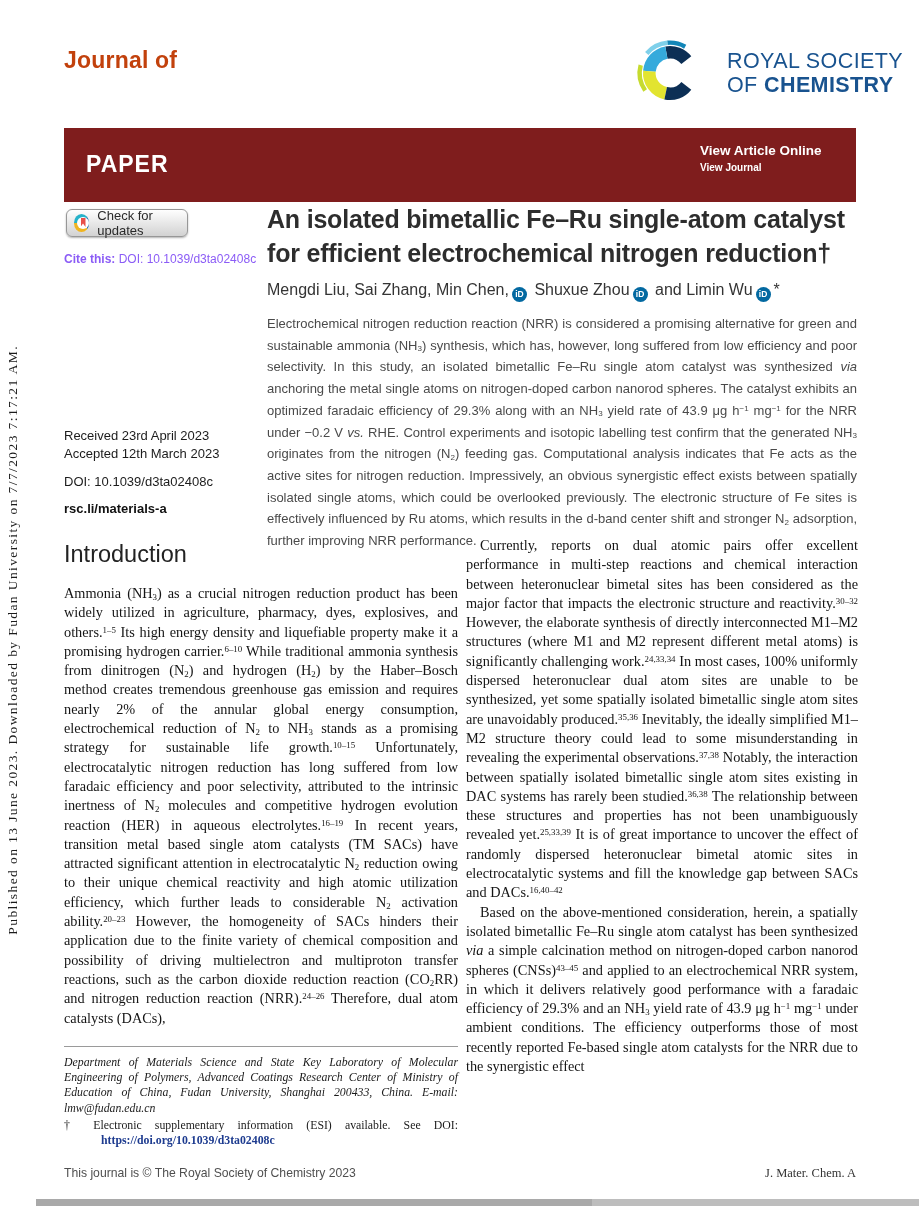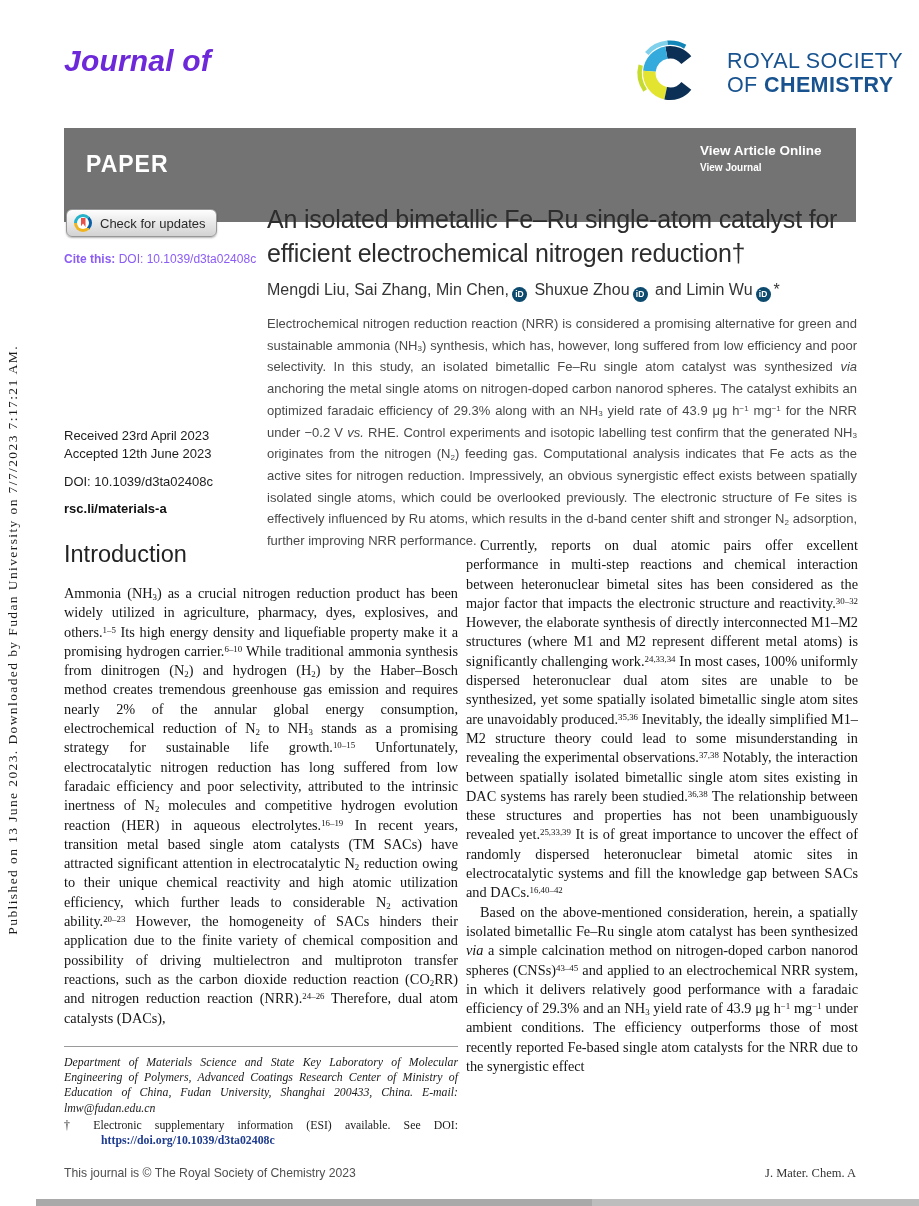--- a/index.html
+++ b/index.html
@@ -11,62 +11,62 @@
 
   
   .sidebar-vertical {
     position:absolute; left:5px; bottom:271px;
     writing-mode:vertical-rl; transform:rotate(180deg);
     font-family:"Liberation Serif", serif; font-size:13.5px; letter-spacing:1.4px;
     color:#1b1b1b; white-space:nowrap;
   }
 
   
-  .masthead { position:absolute; left:64px; top:42px; color:#6d28d9; font-weight:600; font-size:30px; line-height:37px; letter-spacing:0.2px;font-style:italic; }
+  .masthead { position:absolute; left:64px; top:42px; color:#c2410c; font-weight:600; font-size:23px; line-height:37px; letter-spacing:0.2px; }
 
   .rsc-logo { position:absolute; left:633px; top:36px; display:flex; align-items:center; gap:20px; }
   .rsc-logo svg { width:74px; height:74px; }
   .rsc-logo-text { color:#19538f; font-size:21.5px; line-height:24px; letter-spacing:0.4px; }
   .rsc-logo-text .bold { font-weight:700; }
 
   
-  .banner { position:absolute; left:64px; top:128px; width:792px; height:94px; background:#737373; }
+  .banner { position:absolute; left:64px; top:128px; width:792px; height:74px; background:#7f1d1d; }
   .banner-label { position:absolute; left:22px; top:23px; color:#fff; font-weight:700; font-size:23px; letter-spacing:1px; }
   .banner-links { position:absolute; left:636px; top:15px; color:#fff; }
   .banner-links .l1 { font-weight:700; font-size:13.5px; }
   .banner-links .l2 { font-weight:700; font-size:10px; margin-top:4px; }
 
   
   .check-badge {
-    position:absolute; left:66px; top:209px; width:151px; height:28px;
+    position:absolute; left:66px; top:209px; width:122px; height:28px;
     border:1px solid #979797; border-radius:6px;
     background:linear-gradient(#fefefe, #d2d2d2);
     box-shadow:0 1px 2px rgba(0,0,0,0.3);
     display:flex; align-items:center; padding-left:7px; cursor:pointer;
   }
   .crossmark-ring { position:relative; width:18px; height:18px; border-radius:50%;
     background:conic-gradient(from 45deg, #0b5fa5 0 25%, #f0b41f 25% 62.5%, #26b2c9 62.5% 100%); }
   .crossmark-ring .inner { position:absolute; left:3px; top:3px; width:12px; height:12px; border-radius:50%; background:#fff; }
   .crossmark-ring .bookmark { position:absolute; left:6.5px; top:4px; width:5px; height:9px; background:#e8504a;
     clip-path:polygon(0 0, 100% 0, 100% 100%, 50% 62%, 0 100%); }
   .check-badge .label { margin-left:8px; font-size:13px; color:#2a2a2a; }
 
   
   .cite-line { position:absolute; left:64px; top:252px; font-size:12px; color:#8b5cf6; }
   .cite-line .b { font-weight:700; }
   .dates { position:absolute; left:64px; top:427px; font-size:13px; line-height:18px; color:#1c1c1c; }
   .doi-line { position:absolute; left:64px; top:474px; font-size:13px; color:#1c1c1c; }
   .journal-url { position:absolute; left:64px; top:501px; font-size:13px; font-weight:700; color:#111; cursor:pointer; }
 
   
-  .article-title { position:absolute; left:267px; top:202px; width:592px; font-size:25px; line-height:34px; font-weight:400; color:#2d2d2d; letter-spacing:-0.2px; }
+  .article-title { position:absolute; left:267px; top:202px; width:592px; font-size:25px; line-height:34px; font-weight:700; color:#2d2d2d; letter-spacing:-0.2px; }
   .authors { position:absolute; left:267px; top:281px; font-size:16px; color:#343434; }
   .orcid {
     display:inline-flex; align-items:center; justify-content:center;
-    width:15px; height:15px; border-radius:50%; background:#0c4a6e;
+    width:15px; height:15px; border-radius:50%; background:#0369a1;
     color:#fff; font-size:8.5px; font-weight:700; margin:0 3px; vertical-align:-2px; cursor:pointer;
   }
   .abstract { position:absolute; left:267px; top:313px; width:590px; font-size:13px; line-height:21.7px; text-align:justify; color:#4a4a4a; }
 
   
   .intro-heading { position:absolute; left:64px; top:541px; font-size:23.5px; font-weight:400; color:#222; }
   .col-left  { position:absolute; left:64px;  top:584px; width:394px; }
   .col-right { position:absolute; left:466px; top:536px; width:392px; }
   .bodytext { font-family:"Liberation Serif", serif; font-size:14.3px; line-height:19.3px; text-align:justify; color:#141414; }
   .bodytext p.indent { text-indent:14px; }
@@ -132,21 +132,21 @@
     <span class="label">Check for updates</span>
   </div>
 
   <div class="cite-line">
     <span class="b">Cite this:</span>
     <span>DOI: 10.1039/d3ta02408c</span>
   </div>
 
   <div class="dates">
     <div>Received 23rd April 2023</div>
-    <div>Accepted 12th June 2023</div>
+    <div>Accepted 12th March 2023</div>
   </div>
   <div class="doi-line">DOI: 10.1039/d3ta02408c</div>
   <div class="journal-url">rsc.li/materials-a</div>
 
   <h1 class="article-title">An isolated bimetallic Fe–Ru single-atom catalyst for efficient electrochemical nitrogen reduction†</h1>
 
   <div class="authors">
     <span>Mengdi Liu, Sai Zhang, Min Chen,</span><span class="orcid">iD</span>
     <span>Shuxue Zhou</span><span class="orcid">iD</span>
     <span>and Limin Wu</span><span class="orcid">iD</span><span>*</span>

